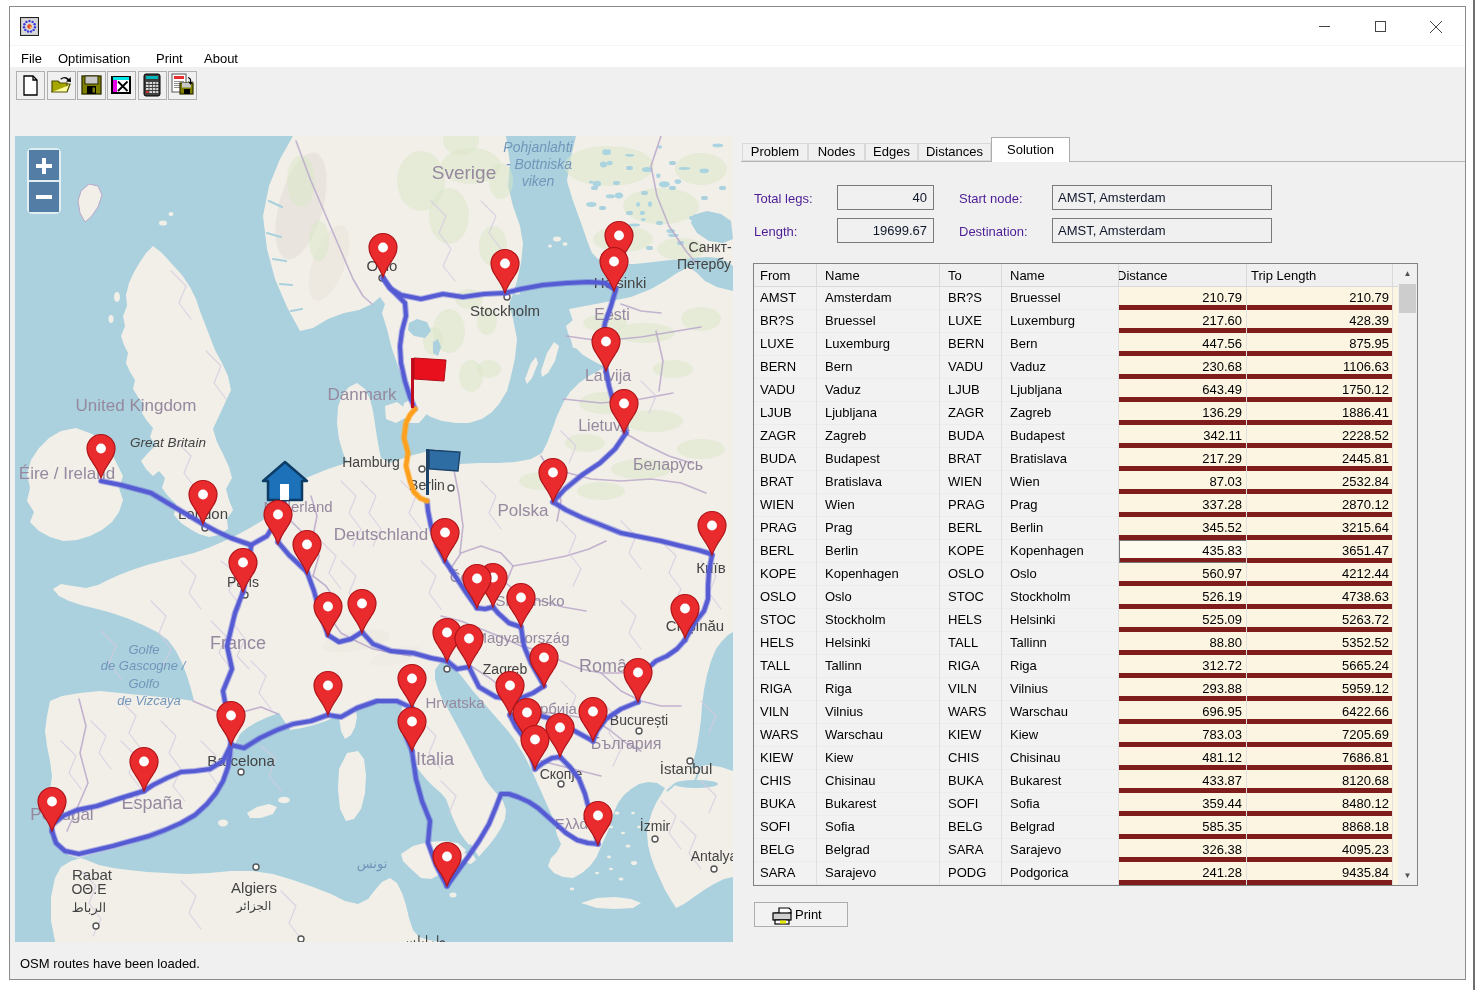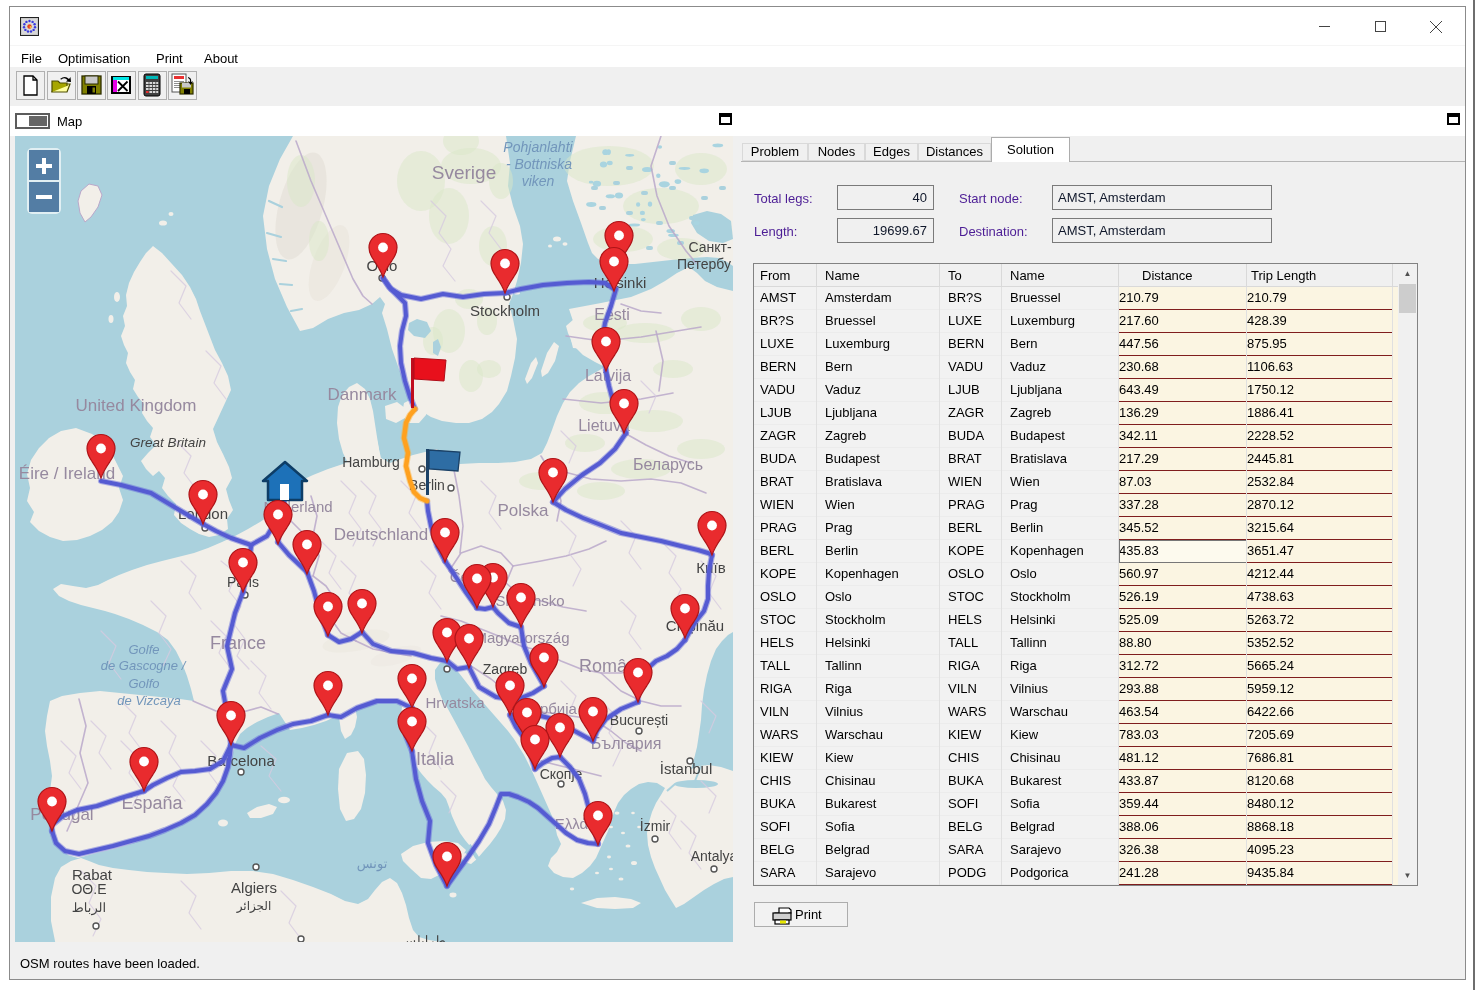--- a/index.html
+++ b/index.html
@@ -24,21 +24,21 @@
 #tabline{position:absolute;left:5px;top:25px;width:724px;height:1px;background:#b5b5b5;}
 .flabel{position:absolute;font-size:13px;color:#4c1d95;}
 .fbox{position:absolute;height:25px;background:#f0f0f0;border:1px solid #7a7a7a;box-sizing:border-box;font-size:13px;color:#0f172a;}
 .fbox span{position:absolute;top:4px;}
 #grid{position:absolute;left:17px;top:127px;width:665px;height:623px;background:#fbf5e2;border:1px solid #828282;box-sizing:border-box;overflow:hidden;}
 #ghead{position:absolute;left:0;top:0;width:663px;height:23px;background:#f0f0f0;border-bottom:1px solid #d9d9d9;box-sizing:border-box;}
 #ghead div{position:absolute;top:4px;font-size:13px;color:#000;}
 #ghead i{position:absolute;top:0;width:1px;height:23px;background:#d9d9d9;}
 .grow{position:absolute;left:0;width:645px;height:23px;font-size:13px;}
 .gc{position:absolute;top:0;height:23px;border-bottom:1px solid #ececec;box-sizing:border-box;padding-top:3px;background:#f2f2f2;}
-.gn{position:absolute;top:0;height:23px;border-bottom:1px solid #7f1d1d;box-sizing:border-box;padding-top:3px;background:#fbf5e2;}
+.gn{position:absolute;top:0;height:23px;border-bottom:5px solid #7f1d1d;box-sizing:border-box;padding-top:3px;background:#fbf5e2;text-align:right;}
 .cl1{left:0;width:63px;padding-left:6px;box-sizing:border-box;}
 .cl2{left:63px;width:123px;padding-left:8px;box-sizing:border-box;}
 .cl3{left:186px;width:62px;padding-left:8px;box-sizing:border-box;}
 .cl4{left:248px;width:117px;padding-left:8px;box-sizing:border-box;}
 .cl5{left:365px;width:128px;padding-right:5px;box-sizing:border-box;}
 .cl6{left:493px;width:146px;padding-right:4px;box-sizing:border-box;}
 .vline{position:absolute;top:0;width:1px;height:621px;background:#e0e0e0;}
 #vsb{position:absolute;right:0;top:0;width:19px;height:621px;background:#f0f0f0;}
 #printbtn{position:absolute;left:18px;top:766px;width:94px;height:25px;background:#f2f2f2;border:1px solid #adadad;box-sizing:border-box;font-size:13px;}
 #statusbar{position:absolute;left:0;top:936px;width:100%;height:36px;background:#f0f0f0;font-size:13px;color:#000;}
@@ -143,28 +143,20 @@
             <line x1="6" y1="12.5" x2="16" y2="12.5"></line>
             <line x1="6" y1="14.5" x2="16" y2="14.5"></line>
             <line x1="6" y1="16.5" x2="13" y2="16.5"></line>
           </g>
   <rect x="12" y="12" width="13" height="11" fill="#808000" stroke="#2d2d00" stroke-width="1.2"></rect>
   <rect x="14" y="12" width="9" height="4.5" fill="#c8c8c8"></rect>
   <rect x="16" y="18" width="6" height="5" fill="#000"></rect>
   <path d="M20,6 q4,1 3,5 l2,-1 l-2.5,4 l-2.5,-4 l2,1 q0.5,-3 -2,-4 z" fill="#000"></path>
 </g>
 </svg>
-  </div>
-  <div id="hdrband">
-    <div id="maptoggle">
-        <div></div>
-      </div>
-    <div id="maplabel">Map</div>
-    <div class="winglyph" style="left:709px"></div>
-    <div class="winglyph" style="left:1437px"></div>
   </div>
   <div id="mapbox"><svg id="mapsvg" width="718" height="806" viewBox="0 0 718 806" xmlns="http://www.w3.org/2000/svg">
 <rect width="718" height="806" fill="#aad1dd"></rect>
 <path d="M278,0 L265,23 L254,50 L248,80 L252,113 L260,143 L272,171 L285,195 L298,192 L313,183 L329,177 L344,174 L357,168 L365,161 L370,168 L367,177 L372,193 L377,213 L384,233 L390,248 L396,260 L402,269 L408,276 L416,281 L427,285 L441,287 L454,287 L467,283 L477,276 L484,268 L492,255 L496,240 L500,222 L502,203 L498,183 L494,168 L498,158 L502,145 L506,127 L508,108 L505,90 L498,70 L493,50 L495,27 L491,0 Z" fill="#f2efe9"></path>
 <path d="M561,0 L555,25 L552,45 L558,65 L566,87 L573,107 L577,117 L583,123 L592,126 L604,128 L620,128 L638,126 L656,124 L676,122 L692,121 L704,122 L712,126 L718,130 L718,0 Z" fill="#f2efe9"></path>
 <path d="M718,155 L702,151 L690,145 L682,137 L674,131 L662,137 L650,145 L636,153 L616,161 L586,167 L554,173 L558,185 L553,197 L558,209 L568,219 L580,226 L590,231 L583,235 L574,240 L564,247 L555,256 L548,267 L542,280 L537,294 L532,307 L527,317 L516,323 L500,326 L483,327 L464,327 L445,328 L432,325 L422,313 L410,316 L398,319 L386,323 L375,327 L366,322 L363,309 L360,294 L356,279 L351,267 L344,257 L338,262 L335,276 L338,292 L341,307 L340,322 L328,328 L313,333 L298,339 L285,345 L276,353 L269,363 L262,373 L254,380 L245,386 L233,393 L220,400 L207,406 L193,412 L179,417 L163,421 L147,425 L132,429 L117,434 L104,439 L93,444 L83,449 L71,452 L58,450 L46,448 L38,453 L44,460 L54,465 L66,469 L78,472 L90,475 L100,478 L114,483 L128,489 L142,496 L153,504 L161,515 L167,527 L172,540 L176,553 L179,565 L165,563 L145,561 L125,559 L105,557 L85,555 L65,557 L47,560 L35,565 L32,580 L30,595 L32,610 L35,625 L37,640 L35,655 L32,670 L34,683 L38,693 L42,703 L47,713 L53,719 L63,722 L74,719 L86,716 L99,713 L113,709 L127,704 L141,699 L155,693 L168,687 L180,679 L191,670 L200,659 L207,647 L213,634 L217,621 L220,608 L225,598 L232,592 L242,586 L253,581 L264,577 L275,594 L287,592 L299,589 L311,585 L324,579 L337,574 L350,569 L363,565 L375,563 L383,565 L387,571 L386,579 L384,587 L387,596 L391,605 L394,614 L397,622 L401,630 L406,637 L412,644 L419,651 L426,657 L431,663 L434,671 L437,680 L441,689 L445,697 L450,704 L455,710 L459,714 L456,720 L450,717 L445,720 L449,726 L456,728 L462,723 L468,716 L475,708 L481,700 L486,692 L490,683 L491,674 L488,665 L482,658 L476,651 L470,643 L465,633 L459,622 L453,610 L446,597 L439,584 L433,573 L427,563 L423,553 L420,543 L420,534 L425,527 L432,525 L438,530 L444,537 L451,546 L458,555 L465,563 L472,571 L479,579 L486,587 L493,595 L499,603 L504,611 L509,619 L513,627 L517,635 L521,644 L525,653 L529,662 L533,671 L537,680 L540,689 L542,699 L546,708 L542,716 L536,722 L533,730 L539,737 L548,741 L558,742 L567,737 L575,730 L581,722 L585,713 L589,704 L593,695 L596,686 L599,676 L603,667 L609,659 L616,653 L624,648 L633,646 L642,647 L650,652 L646,659 L641,667 L637,676 L634,686 L632,697 L633,709 L636,721 L640,732 L645,743 L650,754 L656,764 L661,772 L669,768 L679,761 L689,754 L699,748 L709,743 L718,741 L718,635 L706,631 L694,629 L684,630 L676,633 L679,623 L682,611 L684,598 L686,584 L687,569 L689,554 L692,539 L696,525 L701,513 L707,505 L713,499 L718,496 Z" fill="#f2efe9"></path>
 <path d="M334,329 L328,317 L324,303 L322,287 L323,271 L327,259 L334,251 L342,247 L350,253 L355,263 L358,275 L360,288 L362,301 L364,313 L365,325 L352,330 L342,331 Z" fill="#f2efe9"></path>
 <path d="M370,270 L382,266 L390,272 L390,282 L381,287 L371,283 Z" fill="#f2efe9"></path>
 <path d="M389,267 L399,262 L408,264 L412,270 L411,279 L404,287 L393,287 L387,278 Z" fill="#f2efe9"></path>
 <path d="M526,235 L532,217 L539,206 L544,210 L540,225 L533,237 L527,241 Z" fill="#f2efe9"></path>
@@ -744,21 +736,21 @@
             <div class="gc cl3">VILN</div>
             <div class="gc cl4">Vilnius</div>
             <div class="gn cl5">293.88</div>
             <div class="gn cl6">5959.12</div>
           </div>
 <div class="grow" style="top:437px">
             <div class="gc cl1">VILN</div>
             <div class="gc cl2">Vilnius</div>
             <div class="gc cl3">WARS</div>
             <div class="gc cl4">Warschau</div>
-            <div class="gn cl5">463.54</div>
+            <div class="gn cl5">696.95</div>
             <div class="gn cl6">6422.66</div>
           </div>
 <div class="grow" style="top:460px">
             <div class="gc cl1">WARS</div>
             <div class="gc cl2">Warschau</div>
             <div class="gc cl3">KIEW</div>
             <div class="gc cl4">Kiew</div>
             <div class="gn cl5">783.03</div>
             <div class="gn cl6">7205.69</div>
           </div>
@@ -784,21 +776,21 @@
             <div class="gc cl3">SOFI</div>
             <div class="gc cl4">Sofia</div>
             <div class="gn cl5">359.44</div>
             <div class="gn cl6">8480.12</div>
           </div>
 <div class="grow" style="top:552px">
             <div class="gc cl1">SOFI</div>
             <div class="gc cl2">Sofia</div>
             <div class="gc cl3">BELG</div>
             <div class="gc cl4">Belgrad</div>
-            <div class="gn cl5">388.06</div>
+            <div class="gn cl5">585.35</div>
             <div class="gn cl6">8868.18</div>
           </div>
 <div class="grow" style="top:575px">
             <div class="gc cl1">BELG</div>
             <div class="gc cl2">Belgrad</div>
             <div class="gc cl3">SARA</div>
             <div class="gc cl4">Sarajevo</div>
             <div class="gn cl5">326.38</div>
             <div class="gn cl6">4095.23</div>
           </div>
@@ -815,21 +807,21 @@
       <div class="vline" style="left:185px"></div>
       <div class="vline" style="left:247px"></div>
       <div class="vline" style="left:364px"></div>
       <div class="vline" style="left:492px"></div>
       <div class="vline" style="left:638px"></div>
       <div id="ghead">
         <div style="left:6px">From</div>
           <div style="left:71px">Name</div>
           <div style="left:194px">To</div>
           <div style="left:256px">Name</div>
-          <div style="left:388px">Distance</div>
+          <div style="left:363px">Distance</div>
           <div style="left:497px">Trip Length</div>
         <i style="left:62px"></i>
           <i style="left:185px"></i>
           <i style="left:247px"></i>
           <i style="left:364px"></i>
           <i style="left:492px"></i>
           <i style="left:638px"></i>
       </div>
       <div id="vsb">
         <div style="position:absolute;left:1px;top:1px;width:17px;height:17px;background:#f0f0f0;color:#505050;font-size:8px;text-align:center;line-height:17px">▲</div>

